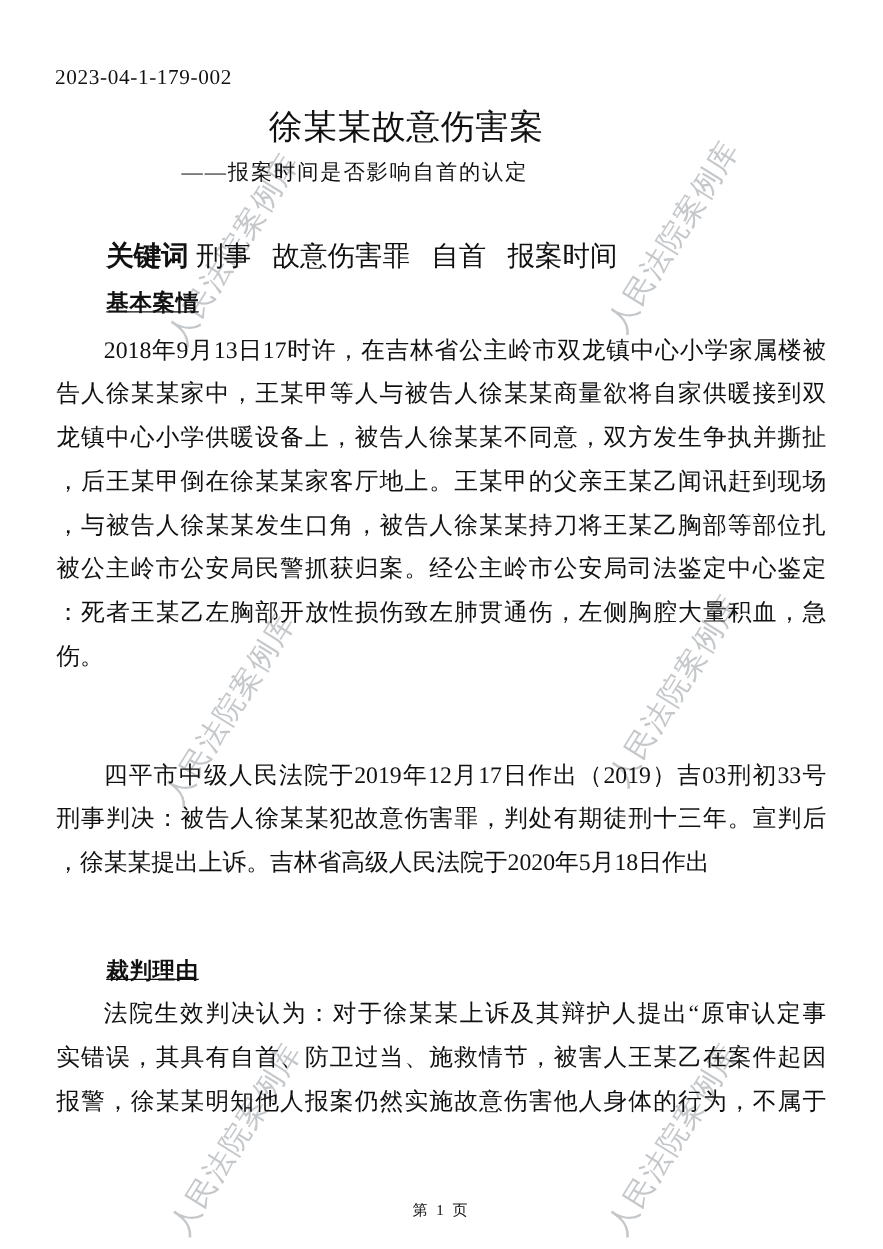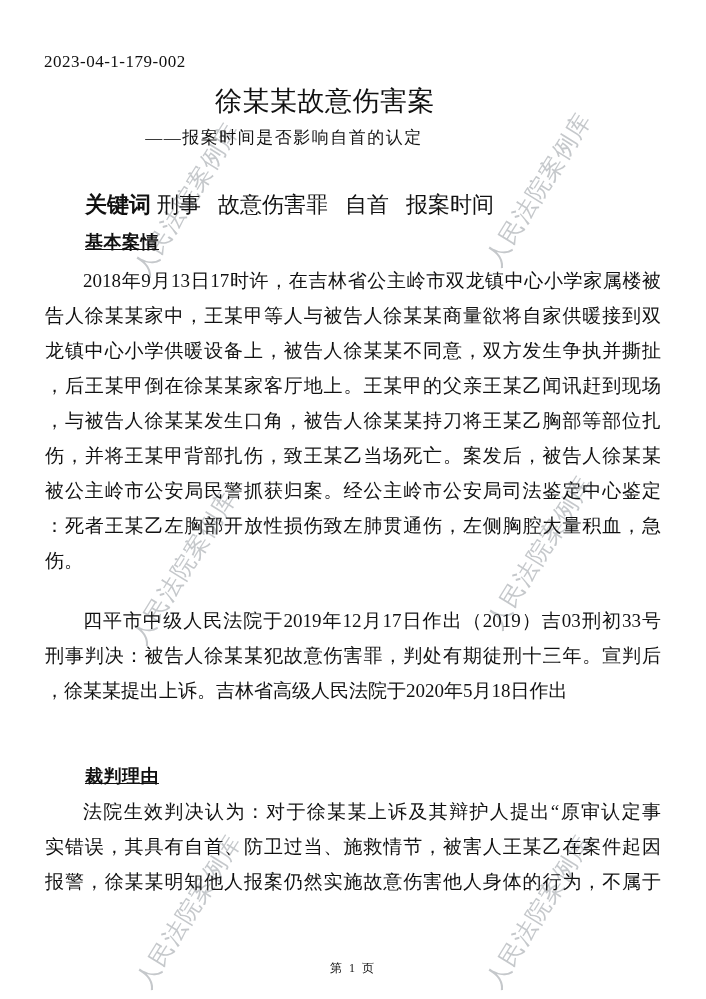--- a/index.html
+++ b/index.html
@@ -110,21 +110,20 @@
     <span class="kwlabel">关键词</span><span id="kw-items"><span class="kwitem">刑事</span><span class="kwitem">故意伤害罪</span><span class="kwitem">自首</span><span class="kwitem">报案时间</span></span>
   </div>
 
   <div class="abs secheading h-basic">基本案情</div>
   <div class="abs para p1">
       <div class="bodyline indent fill">2018年9月13日17时许，在吉林省公主岭市双龙镇中心小学家属楼被</div>
       <div class="bodyline fill">告人徐某某家中，王某甲等人与被告人徐某某商量欲将自家供暖接到双</div>
       <div class="bodyline fill">龙镇中心小学供暖设备上，被告人徐某某不同意，双方发生争执并撕扯</div>
       <div class="bodyline fill">，后王某甲倒在徐某某家客厅地上。王某甲的父亲王某乙闻讯赶到现场</div>
       <div class="bodyline fill">，与被告人徐某某发生口角，被告人徐某某持刀将王某乙胸部等部位扎</div>
-      <div class="bodyline fill">伤，并将王某甲背部扎伤，致王某乙当场死亡。案发后，被告人徐某某</div>
       <div class="bodyline fill">被公主岭市公安局民警抓获归案。经公主岭市公安局司法鉴定中心鉴定</div>
       <div class="bodyline fill">：死者王某乙左胸部开放性损伤致左肺贯通伤，左侧胸腔大量积血，急</div>
       <div class="bodyline">伤。</div>
     </div>
   <div class="abs para p2">
       <div class="bodyline indent fill">四平市中级人民法院于2019年12月17日作出（2019）吉03刑初33号</div>
       <div class="bodyline fill">刑事判决：被告人徐某某犯故意伤害罪，判处有期徒刑十三年。宣判后</div>
       <div class="bodyline">，徐某某提出上诉。吉林省高级人民法院于2020年5月18日作出</div>
     </div>
 

